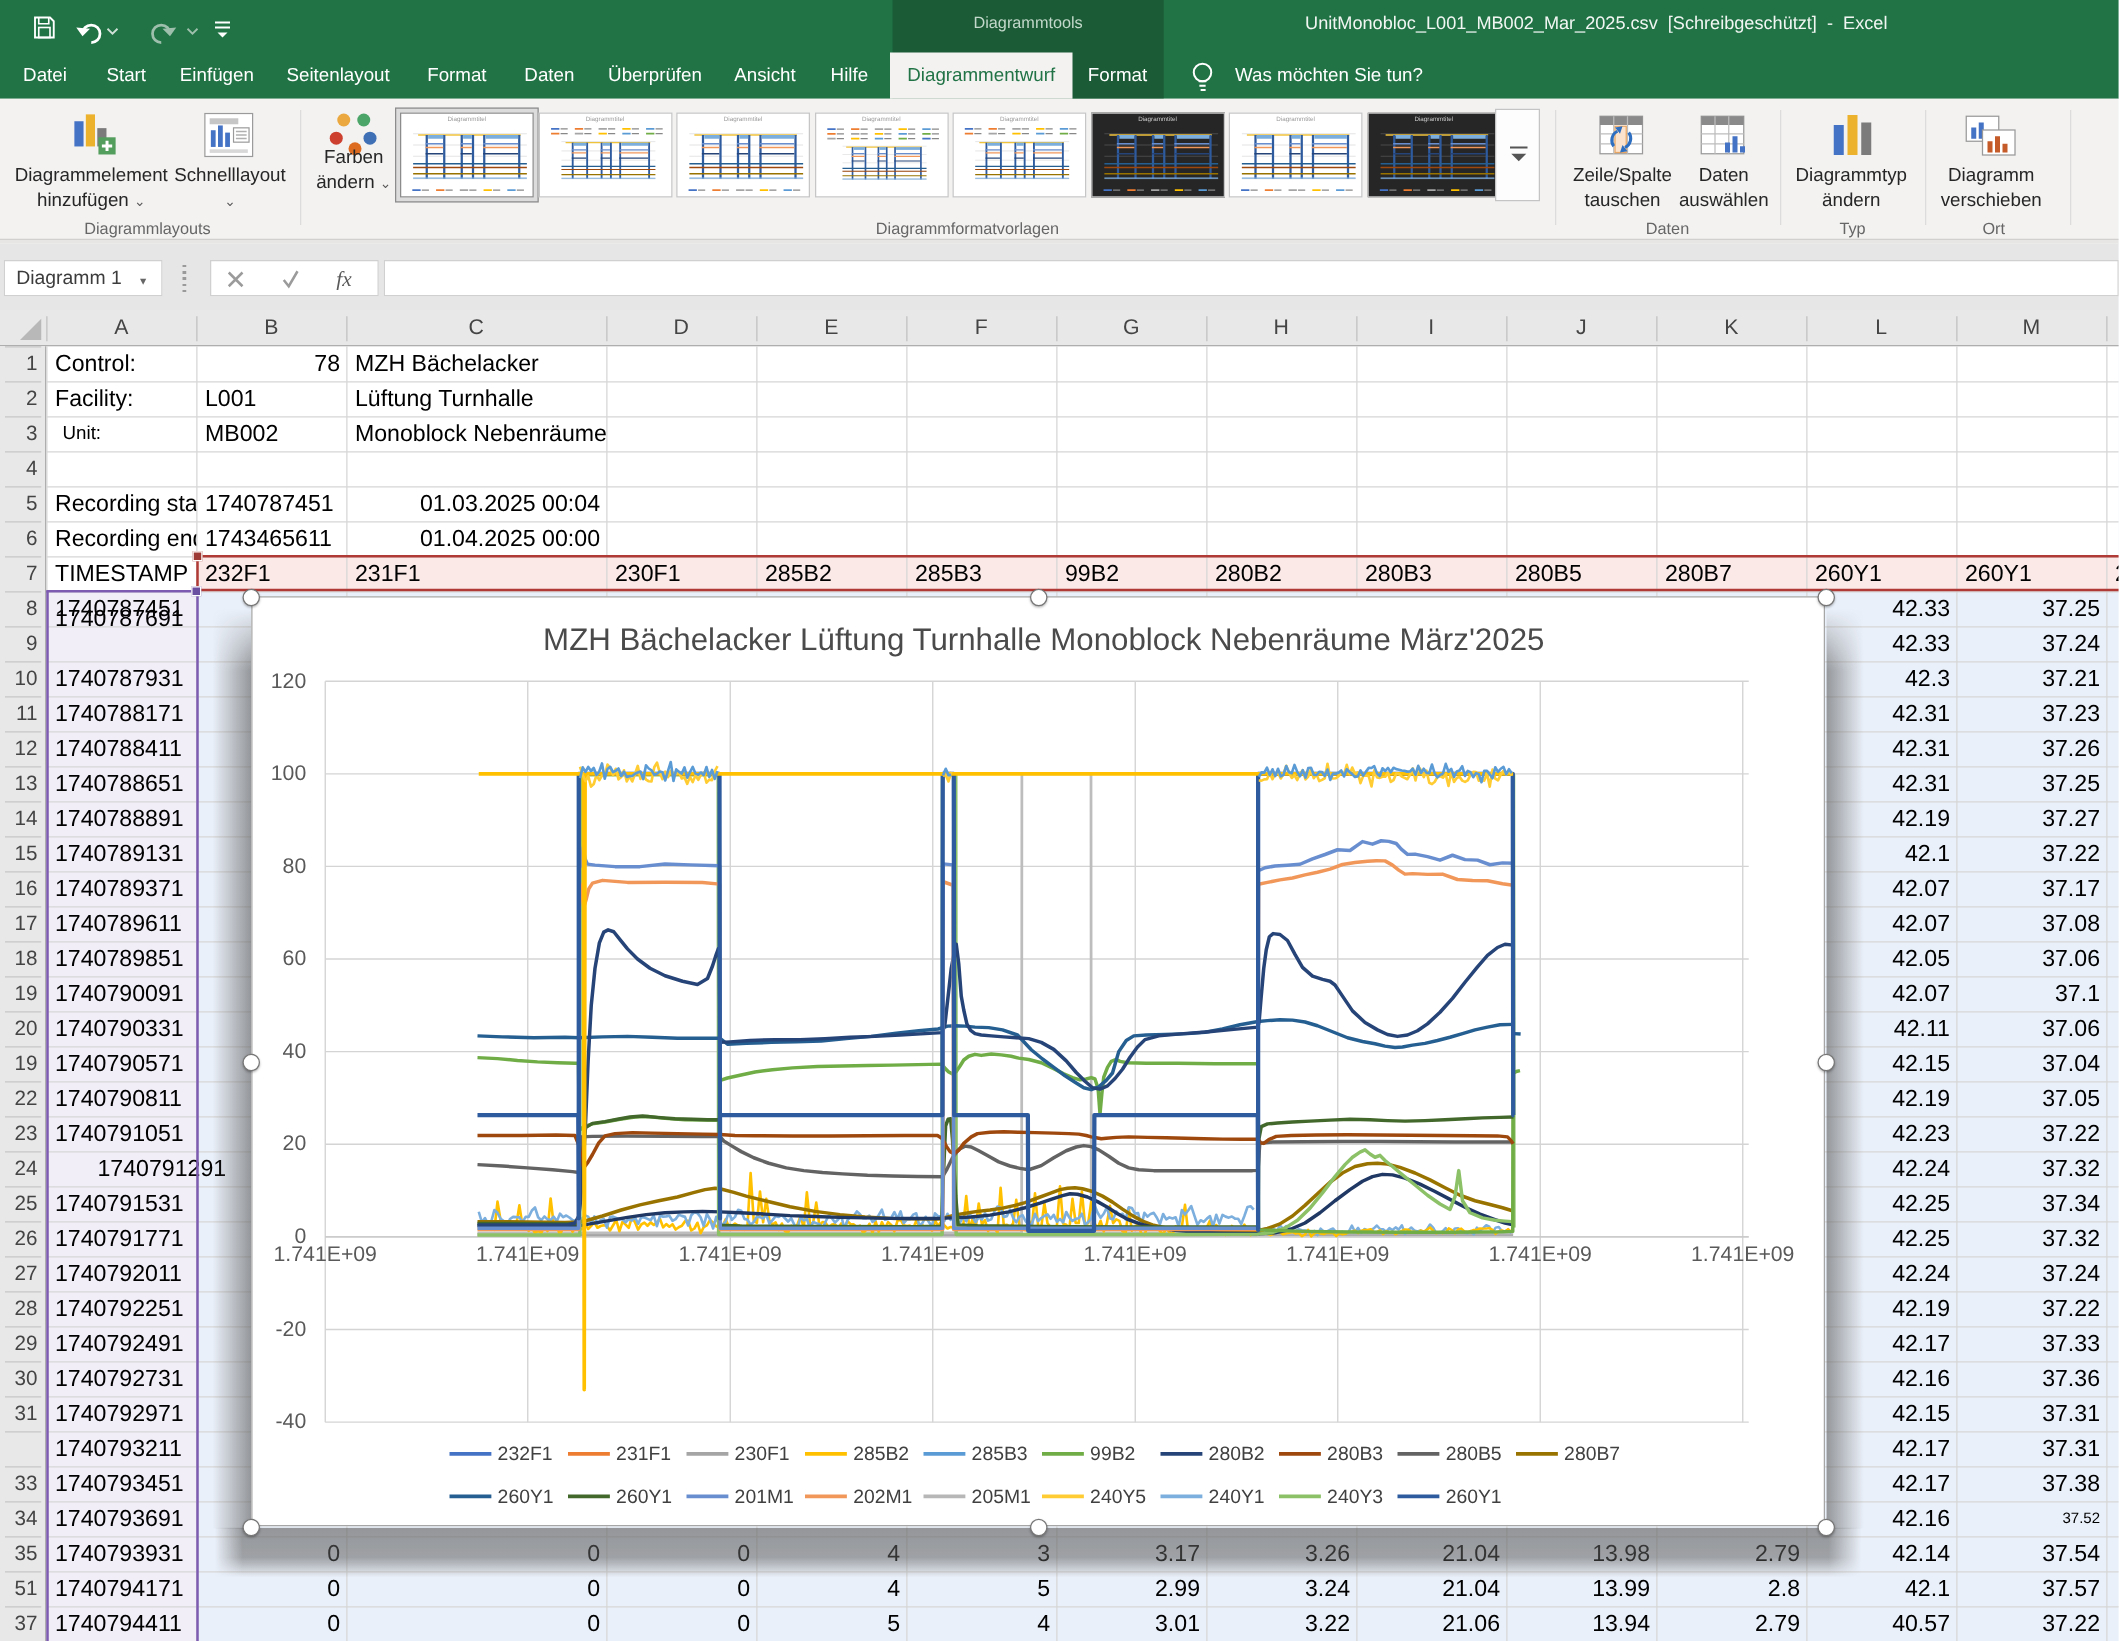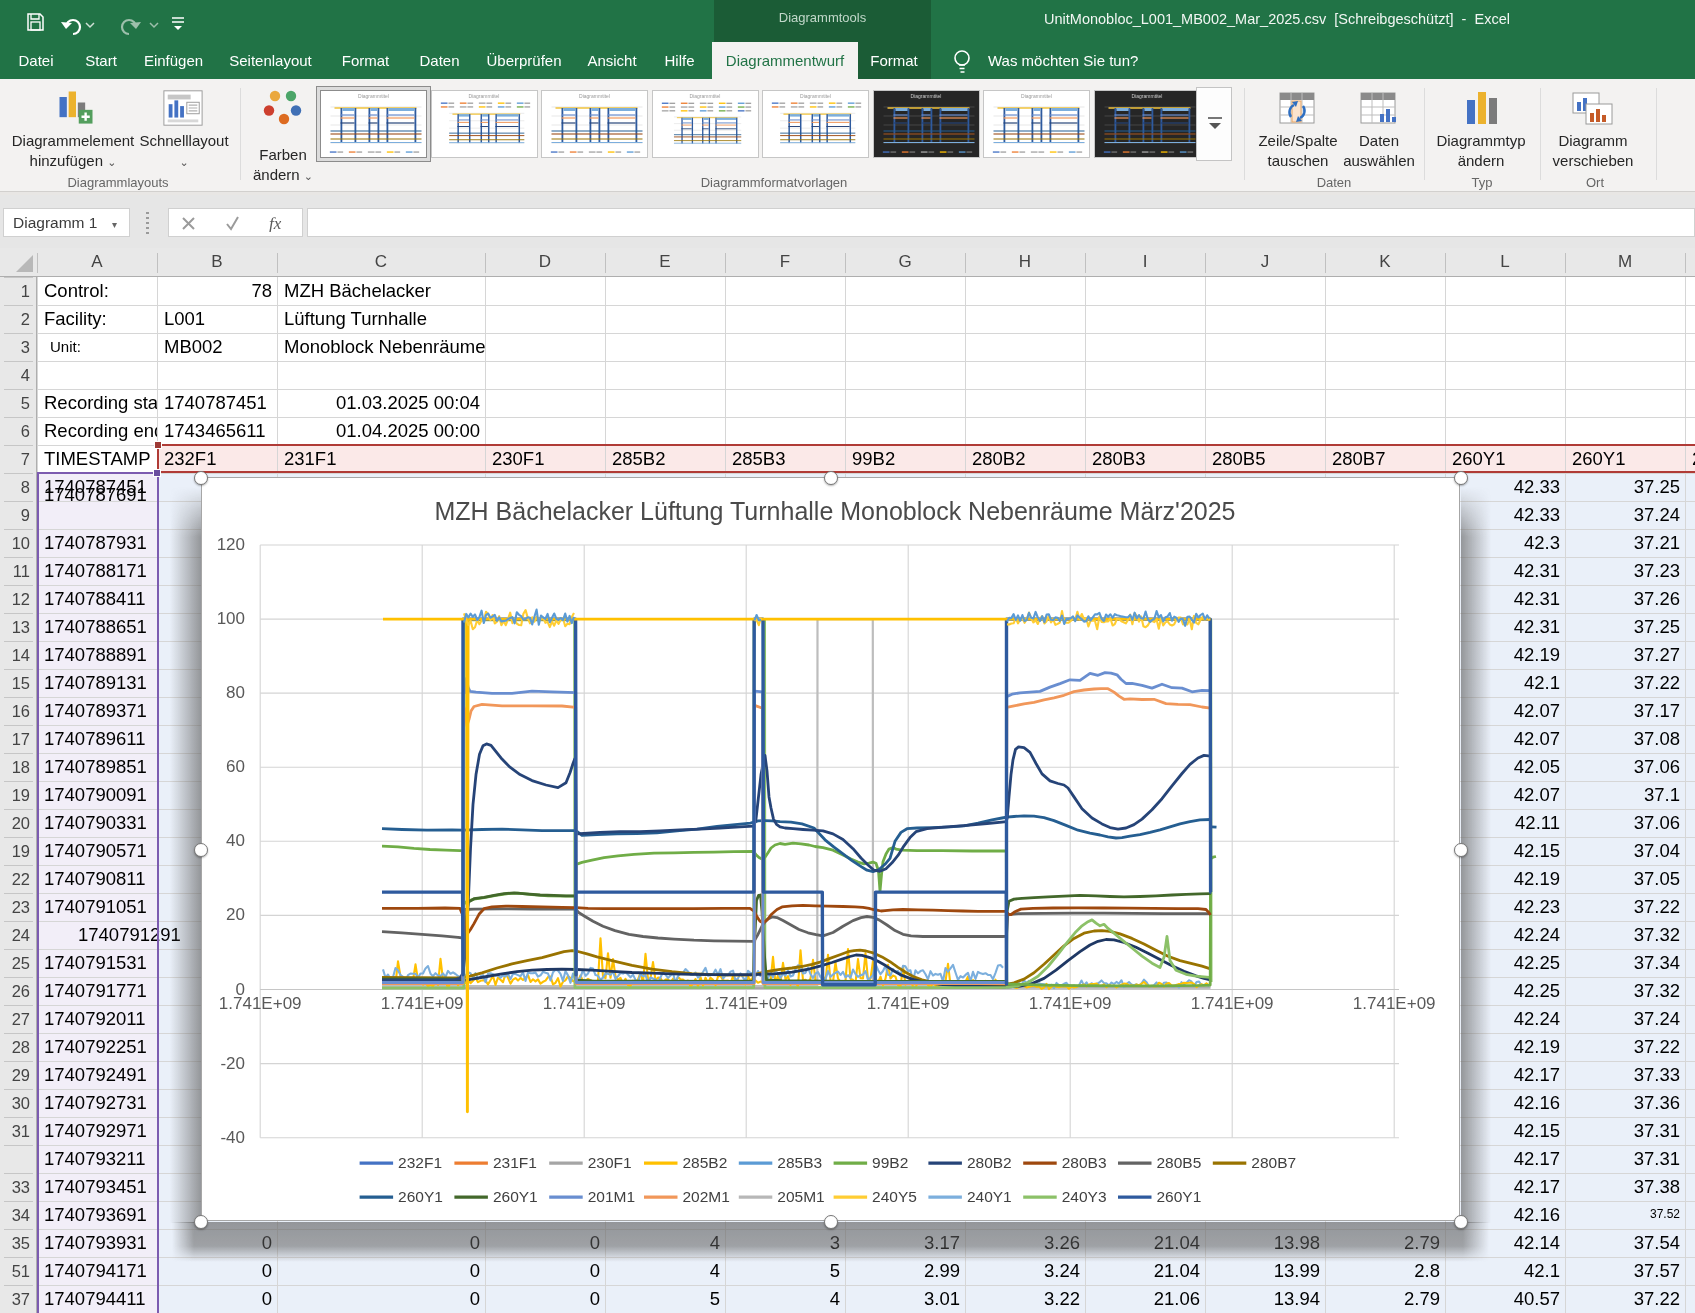--- a/index.html
+++ b/index.html
@@ -75,21 +75,21 @@
 </svg>
 <div class="btntxt" style="left:128px;top:131px;width:112px;">Schnelllayout<br><span style="font-size:11px;color:#555;">⌄</span></div>
 <div class="vsep" style="left:240px;"></div>
 <svg class="abs" style="left:260px;top:88px" width="46" height="40" viewBox="0 0 46 40">
 <circle cx="15" cy="8" r="5.2" fill="#eaa83e"></circle>
 <circle cx="31" cy="8" r="5.2" fill="#4ba568"></circle>
 <circle cx="9" cy="22.5" r="5.2" fill="#cd3f2e"></circle>
 <circle cx="36" cy="22.5" r="5.2" fill="#3f6fb5"></circle>
 <circle cx="24" cy="31" r="5.2" fill="#dd6b20"></circle>
 </svg>
-<div class="btntxt" style="left:233px;top:145px;width:100px;">Farben<br>ändern <span style="font-size:11px;color:#555;">⌄</span></div>
+<div class="btntxt" style="left:233px;top:116px;width:100px;">Farben<br>ändern <span style="font-size:11px;color:#555;">⌄</span></div>
 <div class="abs" style="left:316px;top:86px;width:115px;height:76px;background:#dcdcdc;border:1.5px solid #8c8c8c;"></div>
 <div class="abs" style="left:320px;top:90px;width:107px;height:68px;background:#ffffff;border:1px solid #8c8c8c;overflow:hidden;">
     <div style="position:absolute;left:0;top:2px;width:100%;text-align:center;font-size:5px;color:#9a9a9a;">Diagrammtitel</div>
     <svg style="position:absolute;left:3px;top:12px" width="101" height="46" viewBox="0 0 100 46">
       <path d="M6 4 H97" stroke="#e4e4e4" stroke-width="0.9"></path>
       <path d="M6 13 H97" stroke="#e4e4e4" stroke-width="0.9"></path>
       <path d="M6 22 H97" stroke="#e4e4e4" stroke-width="0.9"></path>
       <path d="M6 31 H97" stroke="#e4e4e4" stroke-width="0.9"></path>
       <path d="M6 40 H97" stroke="#e4e4e4" stroke-width="0.9"></path>
       <path d="M10 5 H92" stroke="#f0c33d" stroke-width="1.3"></path>

